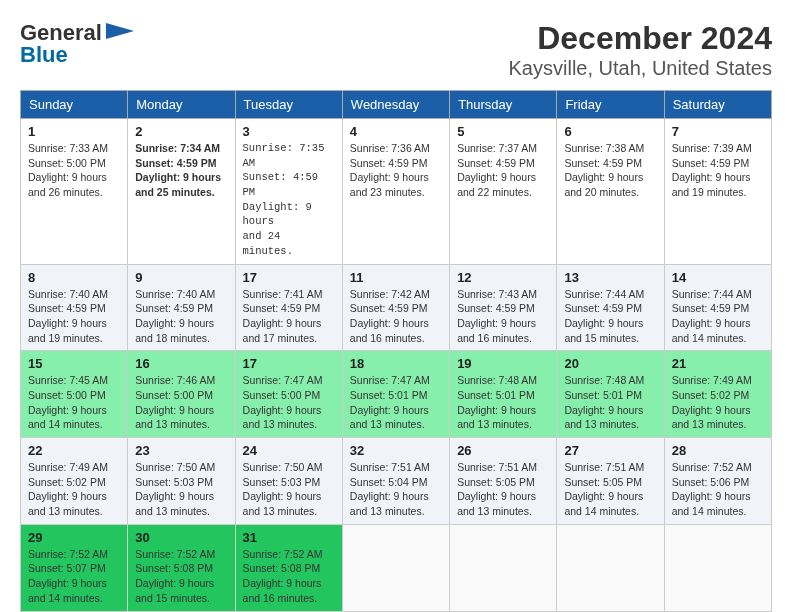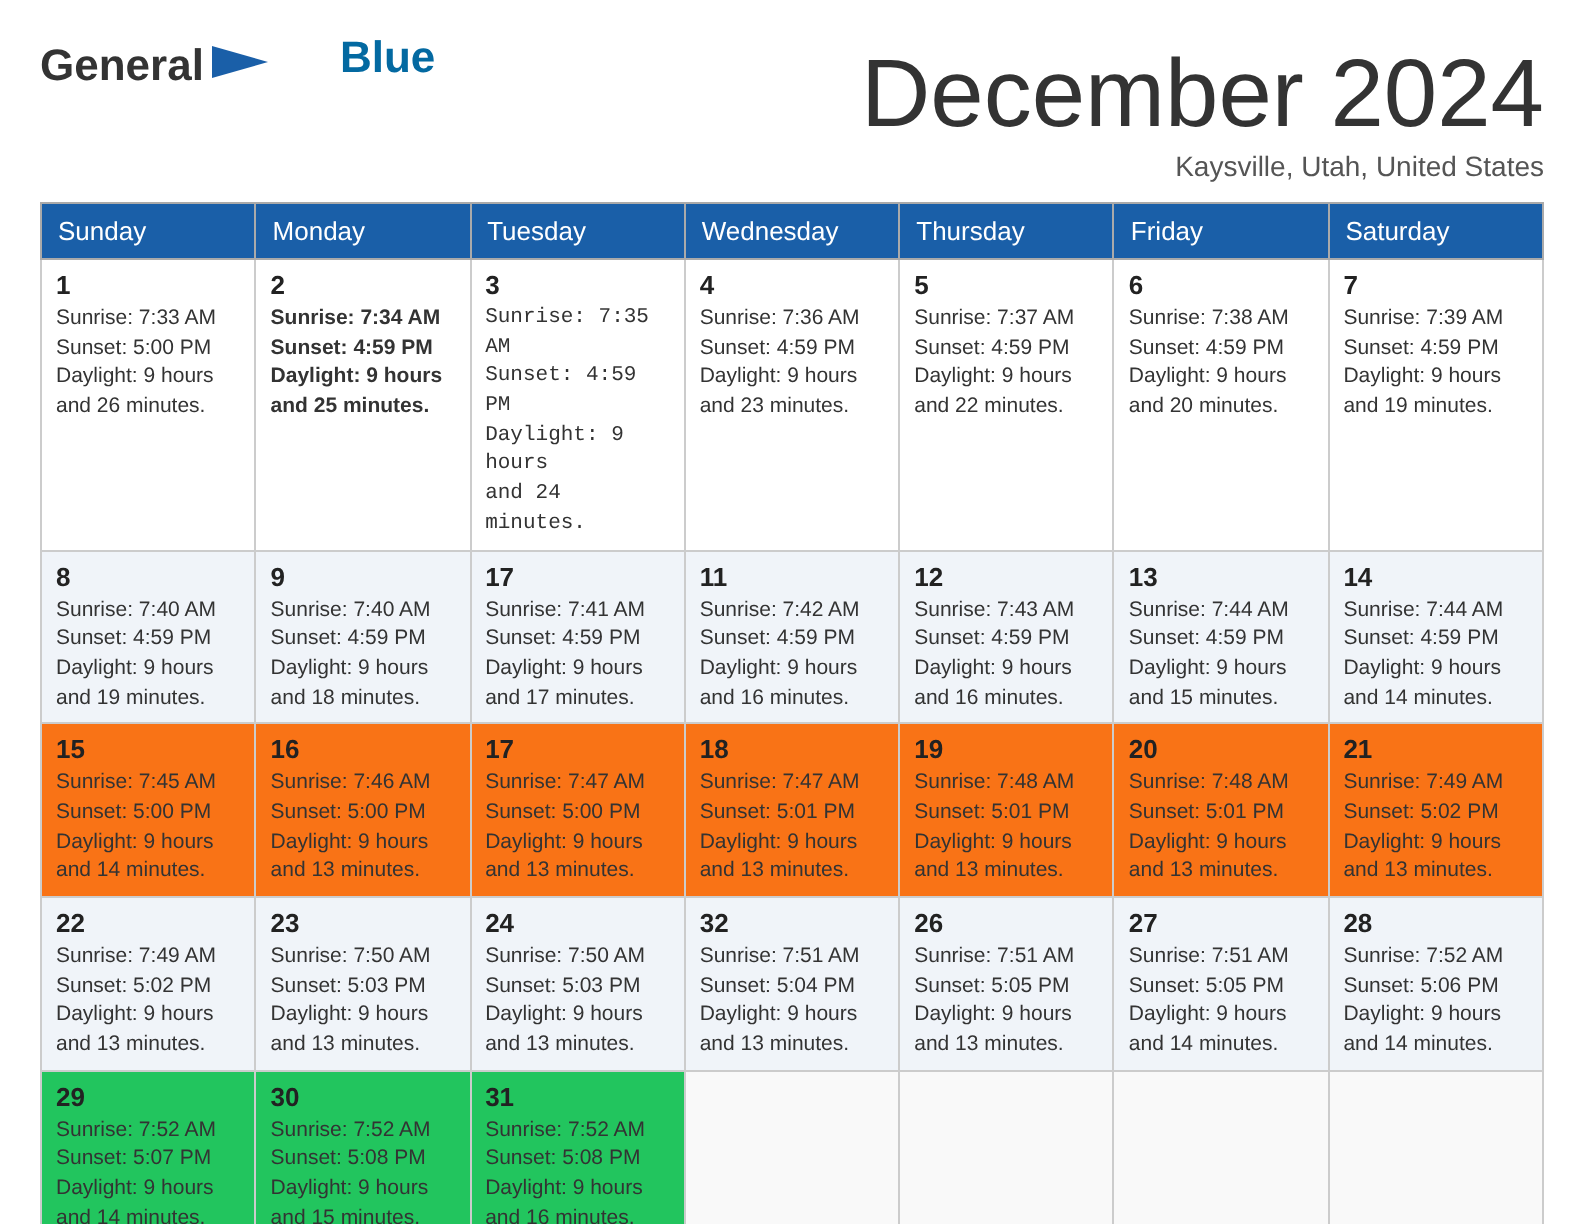--- a/index.html
+++ b/index.html
@@ -11,39 +11,38 @@
       padding: 20px;
     }
     .header-area {
       display: flex;
       justify-content: space-between;
       align-items: flex-start;
       margin-bottom: 10px;
     }
     .logo {
       display: flex;
-      flex-direction: row;
+      flex-direction: column;
       align-items: flex-start;
-      gap: 36px;
     }
     .logo-row {
       display: flex;
       align-items: center;
       gap: 4px;
     }
     .title-area {
       text-align: right;
     }
     .cal-title {
-      font-size: 48px;
-      font-weight: normal;
+      font-size: 32px;
+      font-weight: bold;
       color: #333;
     }
     .cal-subtitle {
-      font-size: 14px;
+      font-size: 20px;
       color: #555;
     }
     .calendar {
       width: 100%;
       border-collapse: collapse;
       font-size: 11px;
     }
     .calendar th {
       background: #1a5fa8;
       color: #fff;
@@ -75,21 +74,21 @@
       color: #333;
       font-size: 10.5px;
       line-height: 1.4;
     }
     .empty-cell {
       background: #f9f9f9 !important;
     }
     
     .row-1 td { background: #fff; }
     .row-2 td { background: #f0f4f9; }
-    .row-3 td { background: #f97316; }
+    .row-3 td { background: #86efac; }
     .row-4 td { background: #f0f4f9; }
     .row-5 td { background: #22c55e; }
   </style>
 </head>
 <body>
 
 <div class="header-area">
   <div class="logo">
     <div class="logo-row">
       <span style="font-size:22px;font-weight:bold;color:#333;">General</span>

